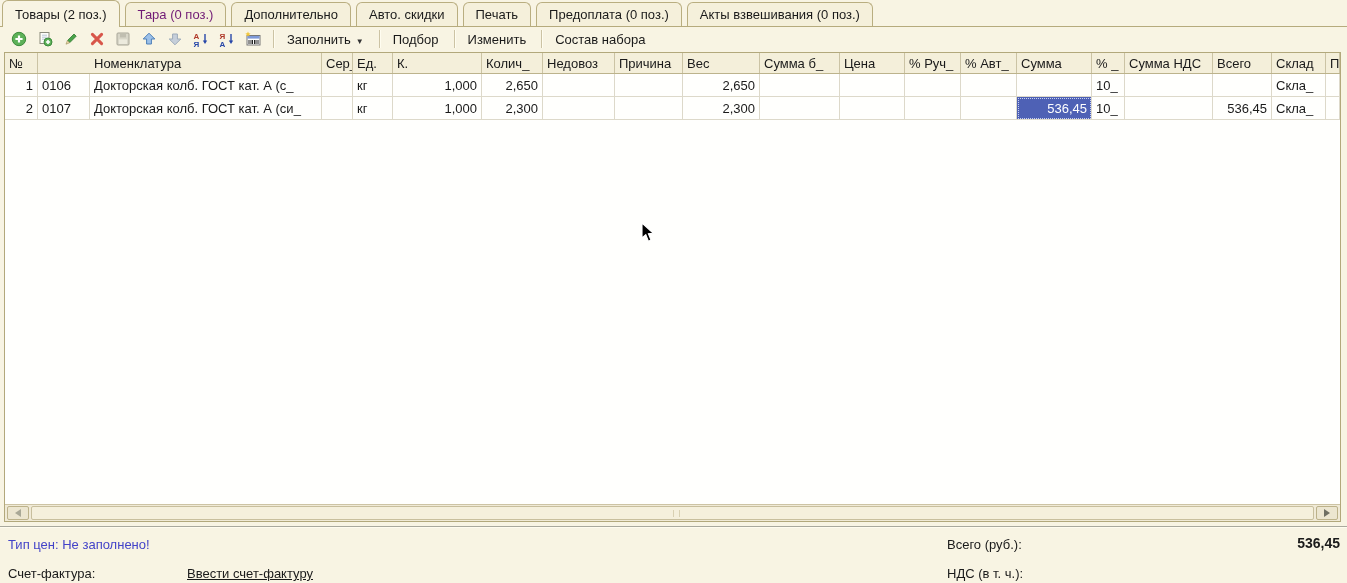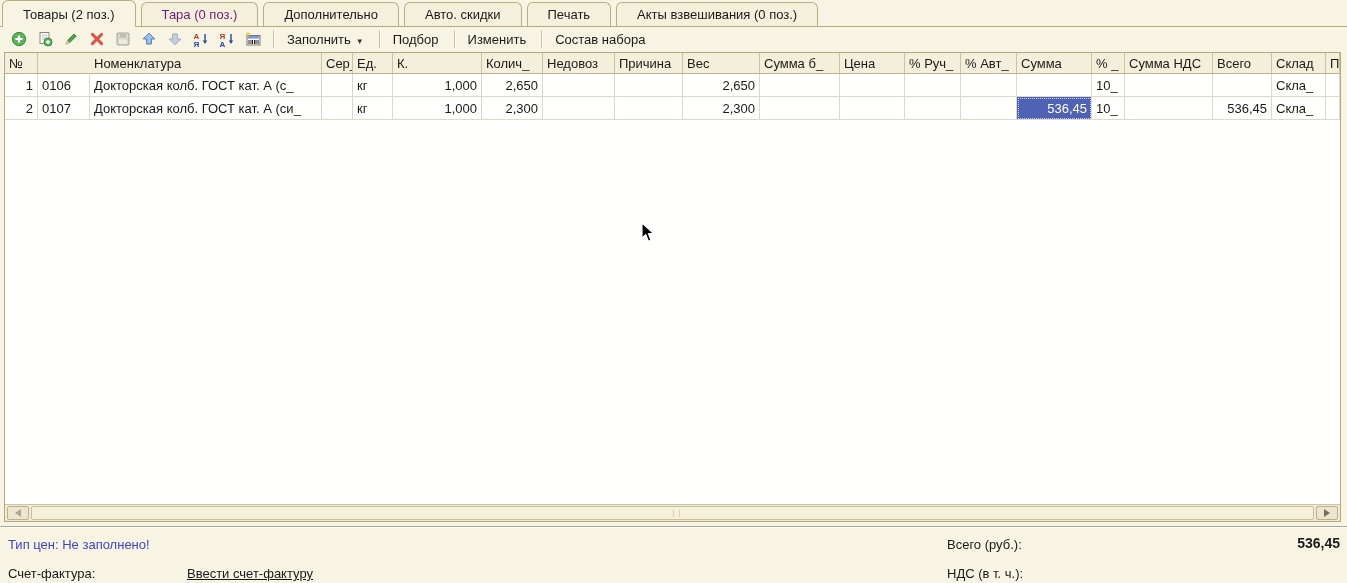--- a/index.html
+++ b/index.html
@@ -10,21 +10,21 @@
     font-family: "Liberation Sans", sans-serif; font-size: 13px;
   }
 
   
   .tabbar {
     position: absolute; top: 0; left: 0; width: 100%; height: 27px;
     display: flex; align-items: flex-end; padding-left: 2px;
     border-bottom: 1px solid #b6ab7d;
   }
   .tab {
-    margin-right: 5px; padding: 4px 20px;
+    margin-right: 5px; padding: 4px 12px;
     border: 1px solid #b9ae80; border-bottom: none;
     border-radius: 6px 6px 0 0; background: #f5f0db;
     white-space: nowrap; cursor: default;
   }
   .tab.active {
     background: #f8f4e3; margin-bottom: -1px; padding-top: 6px; padding-bottom: 5px;
     position: relative; z-index: 2;
   }
   .tab.disabled { color: #701a75; }
 
@@ -92,20 +92,21 @@
 </style>
 </head>
 <body>
 
 <div class="tabbar">
     <div class="tab active">Товары (2 поз.)</div>
     <div class="tab disabled">Тара (0 поз.)</div>
     <div class="tab ">Дополнительно</div>
     <div class="tab ">Авто. скидки</div>
     <div class="tab ">Печать</div>
+    <div class="tab ">Предоплата (0 поз.)</div>
     <div class="tab ">Акты взвешивания (0 поз.)</div>
   </div>
 
 <div class="toolbar">
   <span class="ticon">
     <svg width="16" height="16" viewBox="0 0 16 16">
       <circle cx="8" cy="8" r="6.7" fill="#5db158" stroke="#3c8a3c"></circle>
       <path d="M8 4.4v7.2M4.4 8h7.2" stroke="#fff" stroke-width="2.2"></path>
     </svg>
   </span>

